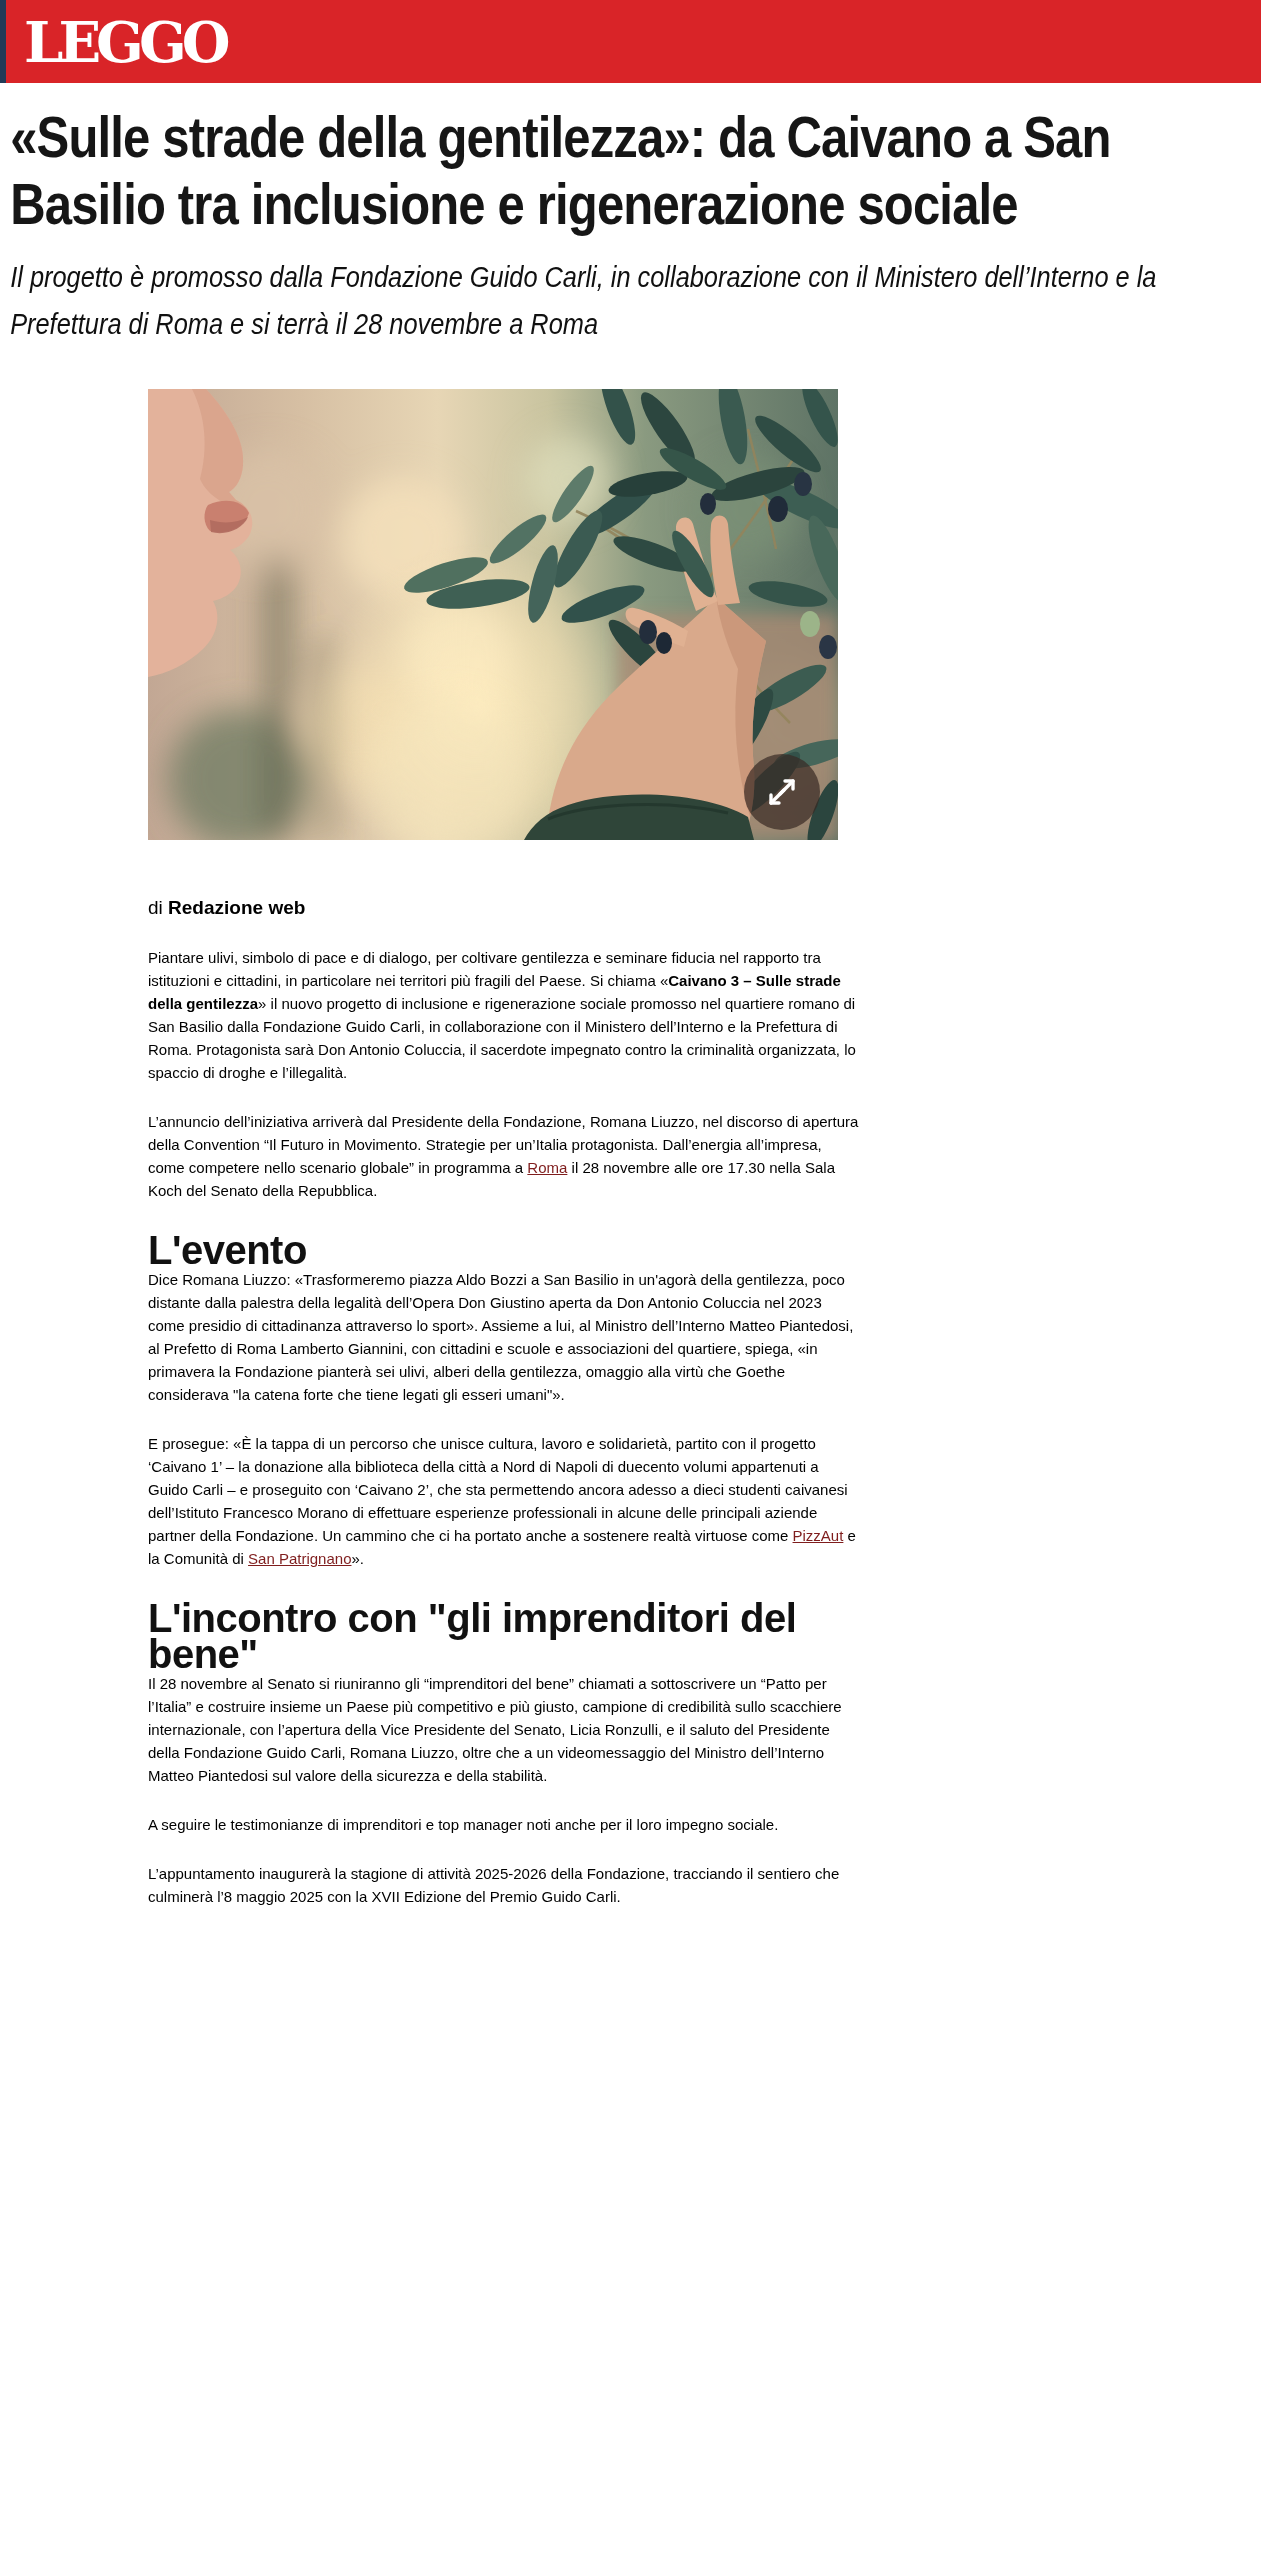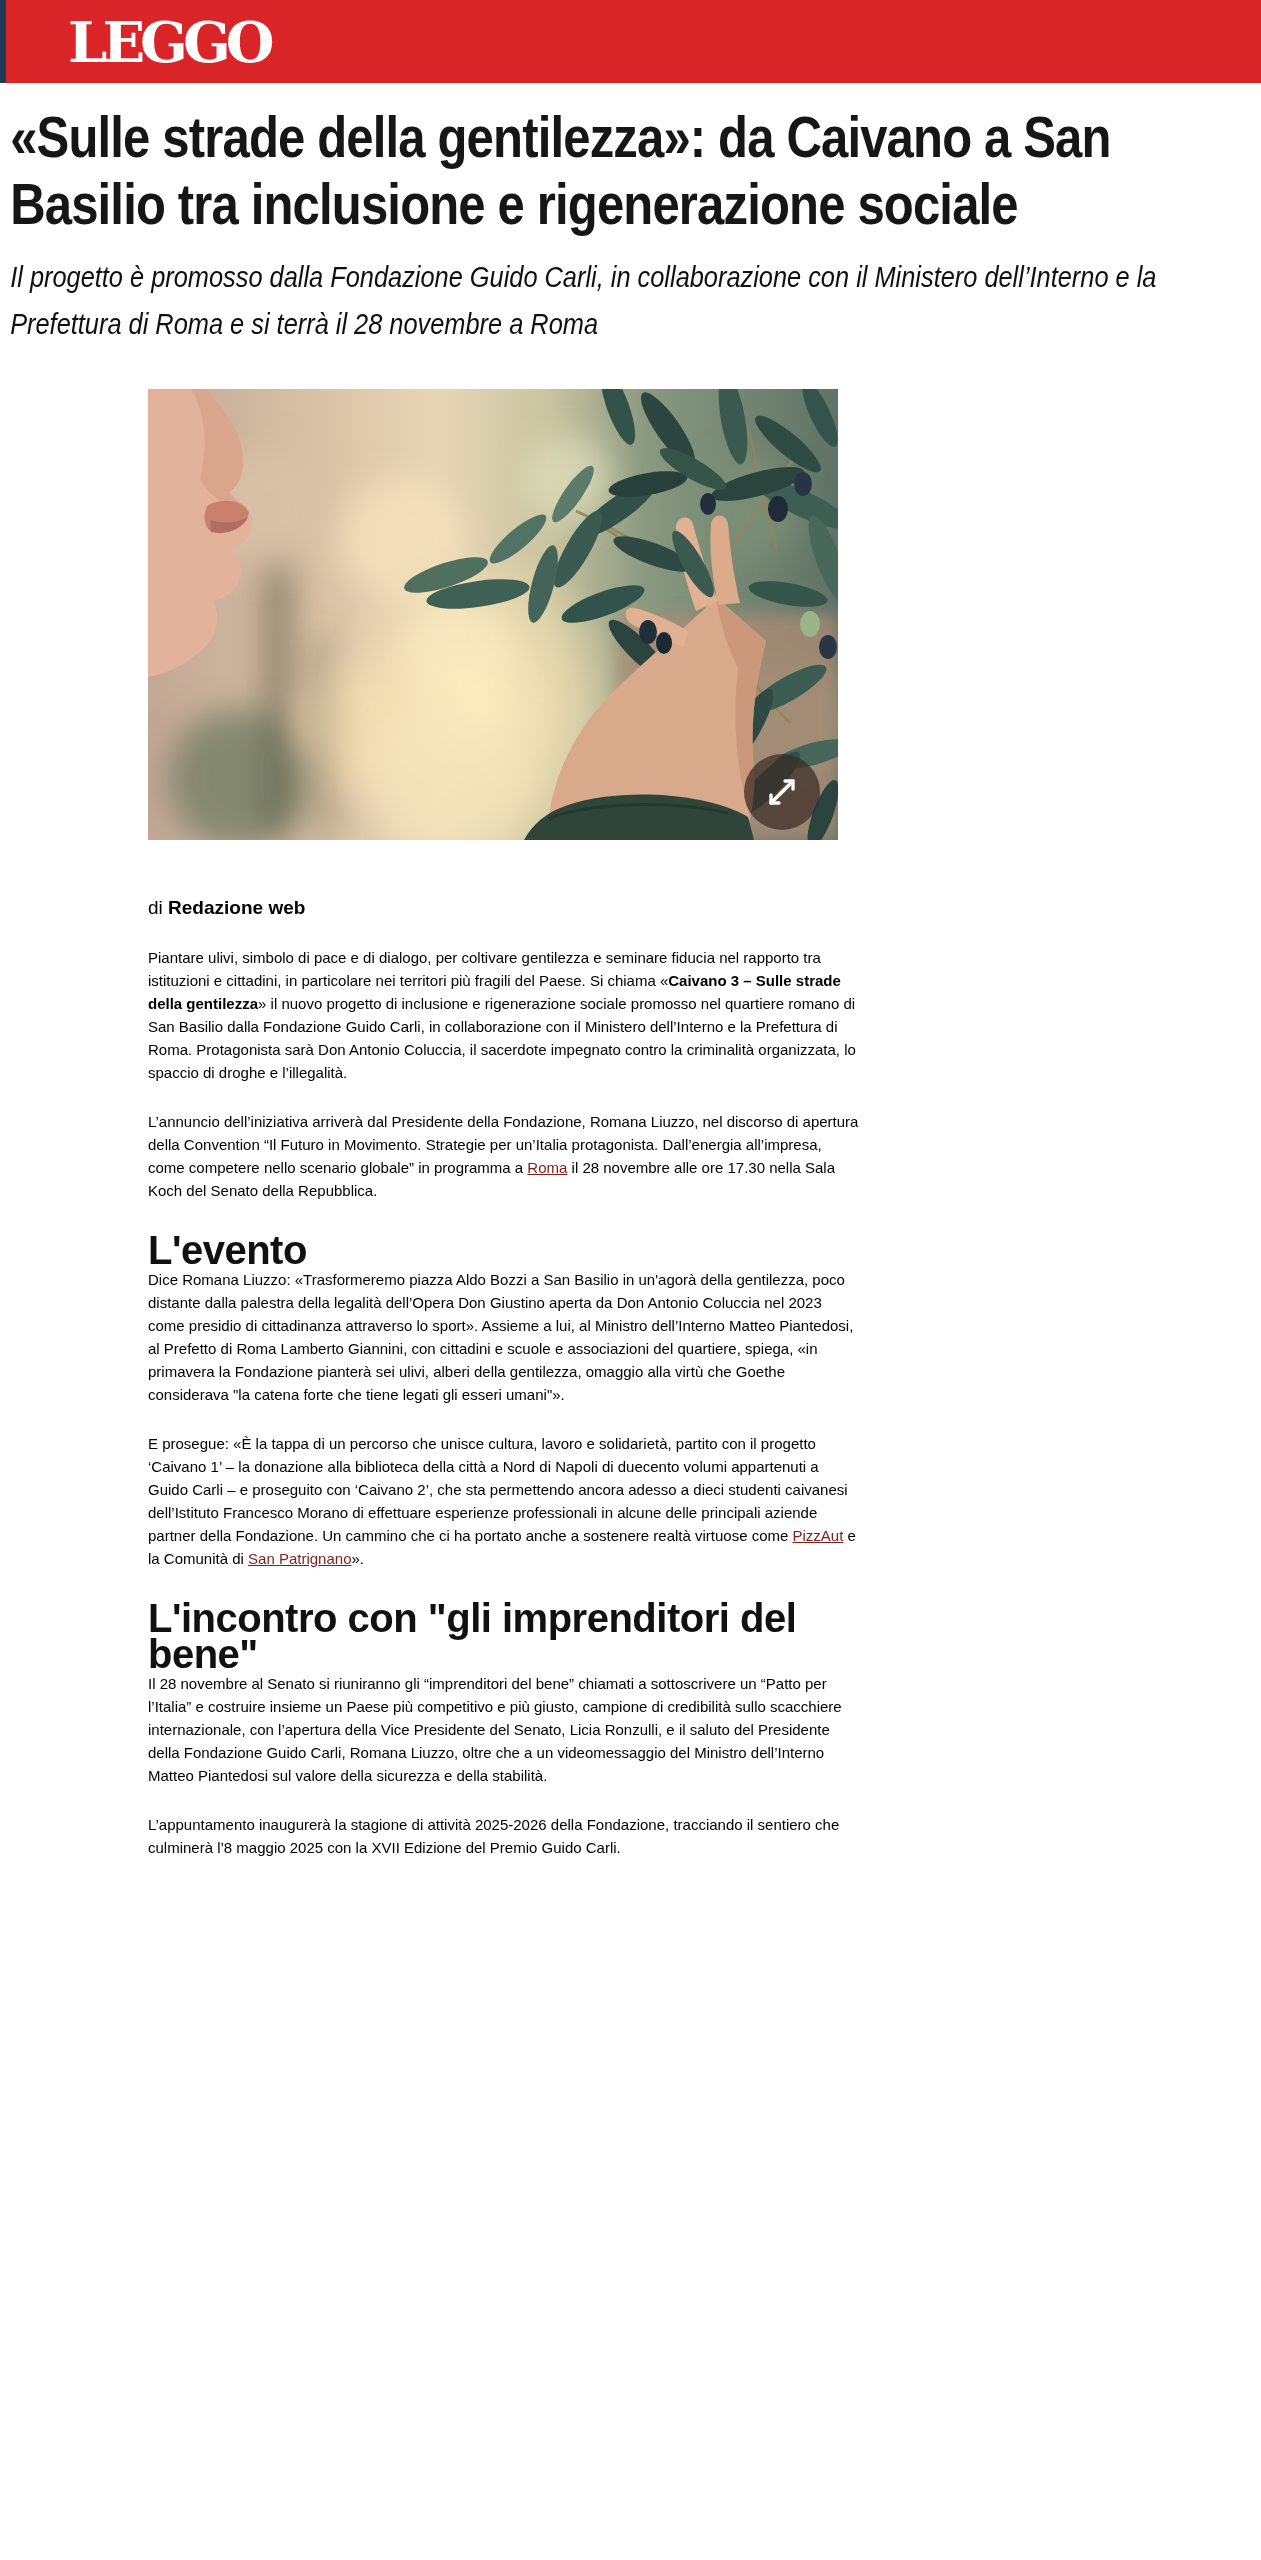--- a/index.html
+++ b/index.html
@@ -4,21 +4,21 @@
 <style>
   html,body{margin:0;padding:0;background:#ffffff;}
   body{width:1261px;min-height:2560px;font-family:"Liberation Sans",sans-serif;color:#000;}
   .page{width:1261px;overflow-x:hidden;position:relative;}
 
   
   .site-header{position:relative;height:83px;background:#d92428;}
   .edge-strip{position:absolute;left:0;top:0;width:6px;height:83px;background:#223a57;}
   .logo{position:absolute;left:24px;top:50%;transform:translateY(-50%);
         font-family:"DejaVu Serif","Liberation Serif",serif;font-weight:700;
-        font-size:56px;line-height:1;color:#ffffff;letter-spacing:-5px;text-decoration:none;margin-left:44px;}
+        font-size:56px;line-height:1;color:#ffffff;letter-spacing:-5px;text-decoration:none;}
 
   
   .scale-x{width:1479px;transform:scaleX(0.8455);transform-origin:left top;
            box-sizing:border-box;padding-left:12px;}
   h1.article-title{margin:20px 0 0;font-size:58px;line-height:67px;font-weight:700;
       letter-spacing:-1px;color:#161616;}
   p.article-subtitle{margin:16px 0 0;font-size:30px;line-height:47px;font-style:italic;
       font-weight:400;color:#101010;}
 
   
@@ -175,18 +175,19 @@
       <p class="byline"><span>di </span><b>Redazione web</b></p>
 
       <div class="article-body">
           <p><span>Piantare ulivi, simbolo di pace e di dialogo, per coltivare gentilezza e seminare fiducia nel rapporto tra istituzioni e cittadini, in particolare nei territori più fragili del Paese. Si chiama «</span><b>Caivano 3 – Sulle strade della gentilezza</b><span>» il nuovo progetto di inclusione e rigenerazione sociale promosso nel quartiere romano di San Basilio dalla Fondazione Guido Carli, in collaborazione con il Ministero dell’Interno e la Prefettura di Roma. Protagonista sarà Don Antonio Coluccia, il sacerdote impegnato contro la criminalità organizzata, lo spaccio di droghe e l’illegalità.</span></p>
           <p><span>L’annuncio dell’iniziativa arriverà dal Presidente della Fondazione, Romana Liuzzo, nel discorso di apertura della Convention “Il Futuro in Movimento. Strategie per un’Italia protagonista. Dall’energia all’impresa, come competere nello scenario globale” in programma a </span><a href="#" class="article-link">Roma</a><span> il 28 novembre alle ore 17.30 nella Sala Koch del Senato della Repubblica.</span></p>
           <h2>L'evento</h2>
           <p><span>Dice Romana Liuzzo: «Trasformeremo piazza Aldo Bozzi a San Basilio in un'agorà della gentilezza, poco distante dalla palestra della legalità dell’Opera Don Giustino aperta da Don Antonio Coluccia nel 2023 come presidio di cittadinanza attraverso lo sport». Assieme a lui, al Ministro dell’Interno Matteo Piantedosi, al Prefetto di Roma Lamberto Giannini, con cittadini e scuole e associazioni del quartiere, spiega, «in primavera la Fondazione pianterà sei ulivi, alberi della gentilezza, omaggio alla virtù che Goethe considerava "la catena forte che tiene legati gli esseri umani"».</span></p>
           <p><span>E prosegue: «È la tappa di un percorso che unisce cultura, lavoro e solidarietà, partito con il progetto ‘Caivano 1’ – la donazione alla biblioteca della città a Nord di Napoli di duecento volumi appartenuti a Guido Carli – e proseguito con ‘Caivano 2’, che sta permettendo ancora adesso a dieci studenti caivanesi dell’Istituto Francesco Morano di effettuare esperienze professionali in alcune delle principali aziende partner della Fondazione. Un cammino che ci ha portato anche a sostenere realtà virtuose come </span><a href="#" class="article-link">PizzAut</a><span> e la Comunità di </span><a href="#" class="article-link">San Patrignano</a><span>».</span></p>
           <h2>L'incontro con "gli imprenditori del bene"</h2>
           <p><span>Il 28 novembre al Senato si riuniranno gli “imprenditori del bene” chiamati a sottoscrivere un “Patto per l’Italia” e costruire insieme un Paese più competitivo e più giusto, campione di credibilità sullo scacchiere internazionale, con l’apertura della Vice Presidente del Senato, Licia Ronzulli, e il saluto del Presidente della Fondazione Guido Carli, Romana Liuzzo, oltre che a un videomessaggio del Ministro dell’Interno Matteo Piantedosi sul valore della sicurezza e della stabilità.</span></p>
+          <p><span>A seguire le testimonianze di imprenditori e top manager noti anche per il loro impegno sociale.</span></p>
           <p><span>L’appuntamento inaugurerà la stagione di attività 2025-2026 della Fondazione, tracciando il sentiero che culminerà l’8 maggio 2025 con la XVII Edizione del Premio Guido Carli.</span><br></p>
         </div>
 
     </div>
   </main>
 </div>
 
 </body></html>

